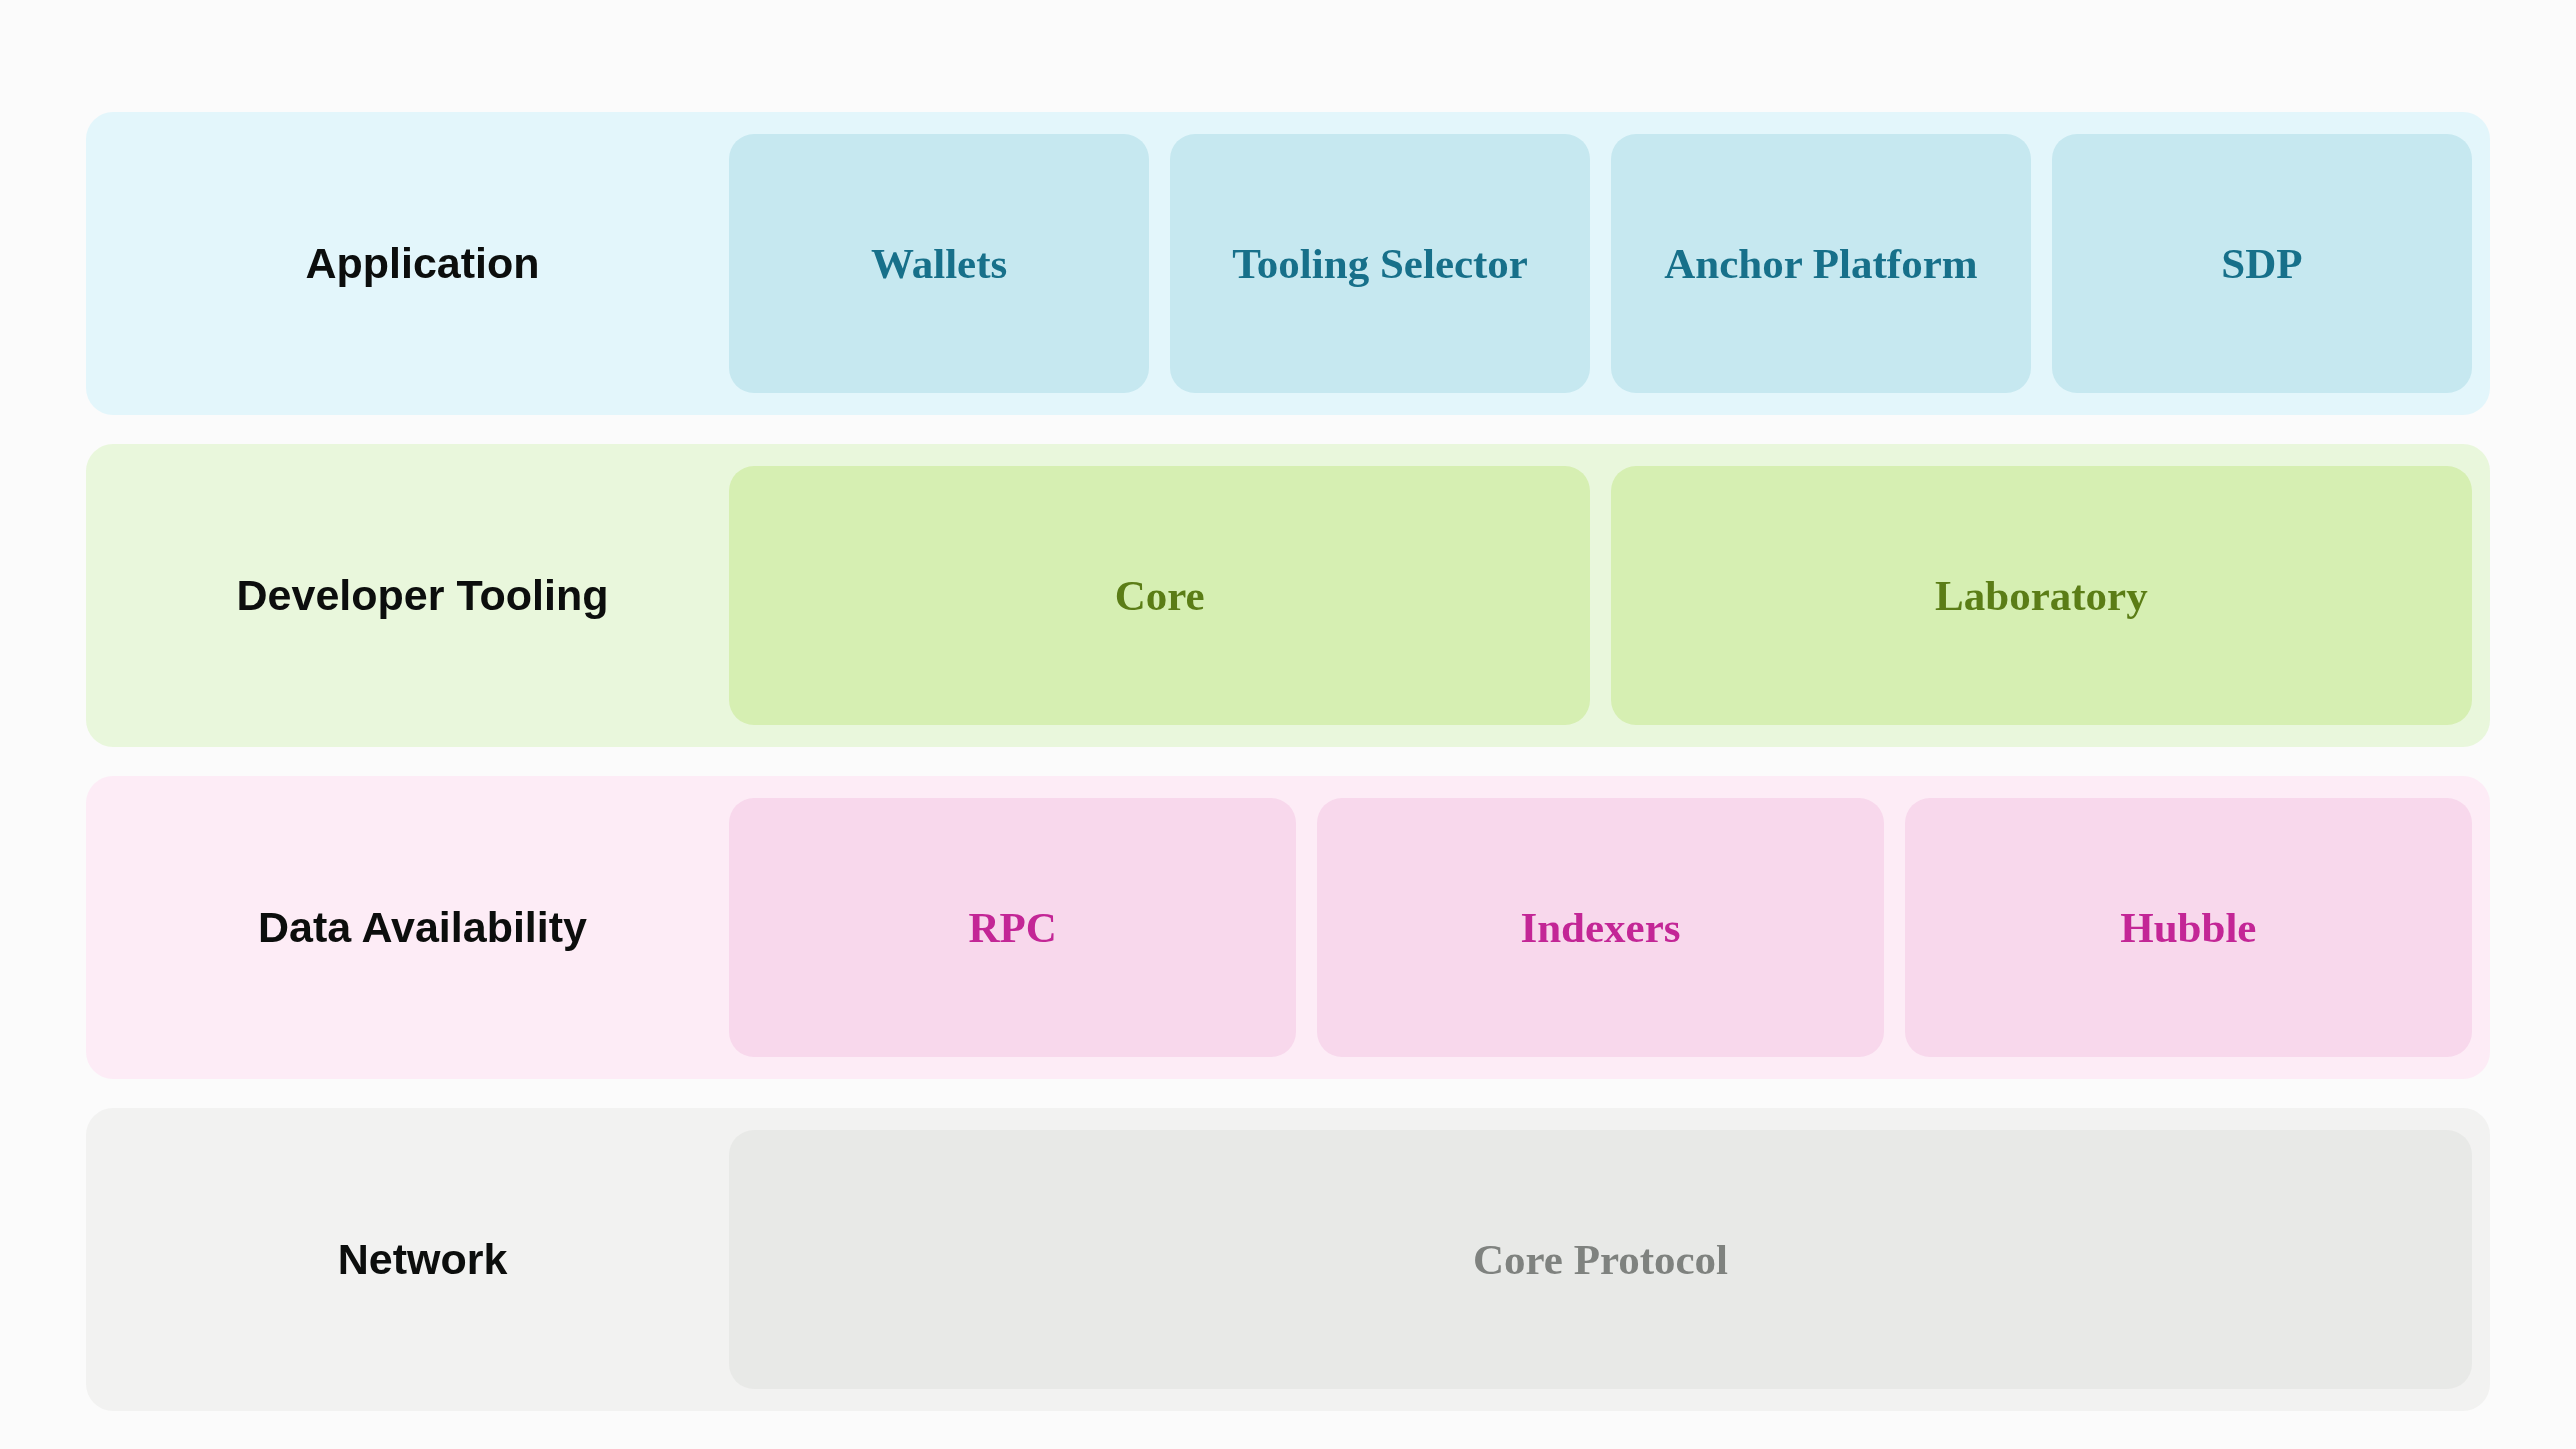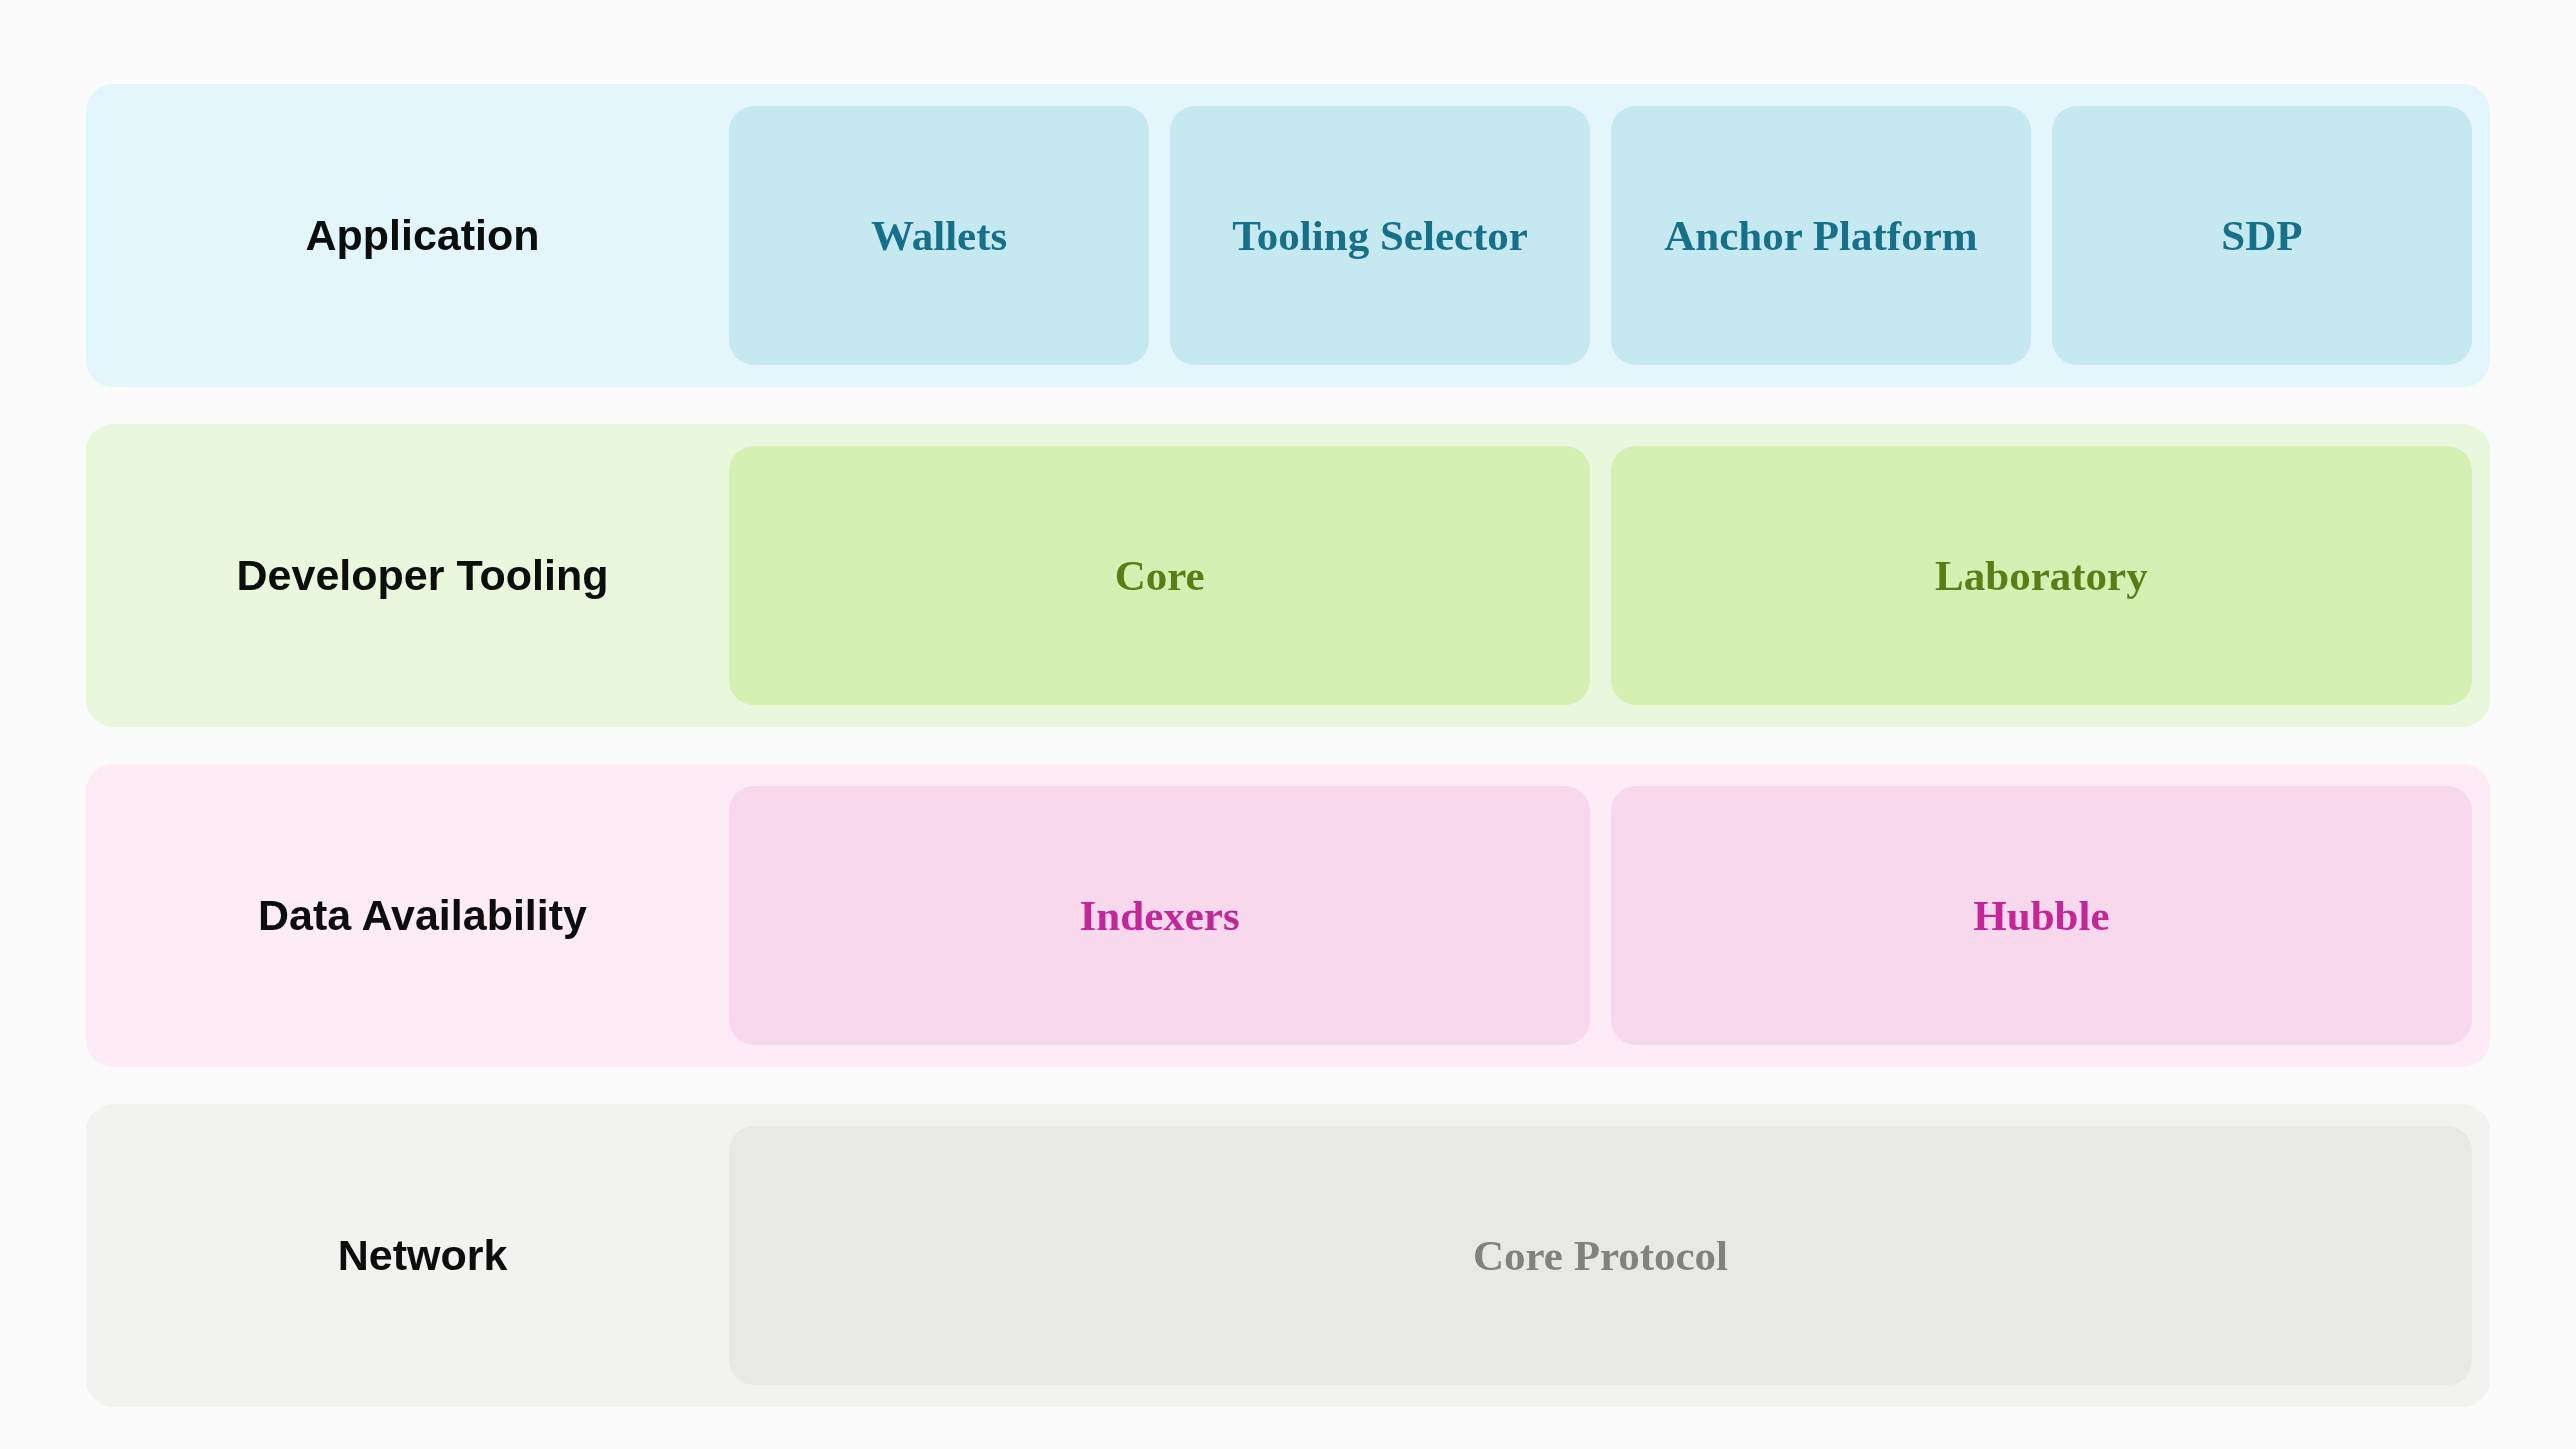--- a/index.html
+++ b/index.html
@@ -10,24 +10,24 @@
     width: 2576px;
     height: 1449px;
     overflow: hidden;
     background: #fbfbfb;
     font-family: "Liberation Sans", "DejaVu Sans", sans-serif;
   }
   .stack {
     box-sizing: border-box;
     width: 2576px;
     height: 1449px;
-    padding: 84px 86px 85px 86px;
+    padding: 112px 86px 85px 86px;
     display: flex;
     flex-direction: column;
-    gap: 37px;
+    gap: 29px;
   }
   .layer-row {
     height: 303px;
     flex: 0 0 303px;
     border-radius: 27px;
     background: var(--band);
     display: flex;
     align-items: stretch;
   }
   .row-label {
@@ -83,20 +83,21 @@
     <div class="row-label">Developer Tooling</div>
     <div class="row-boxes">
       <div class="box" style="--band: #e9f7dc; --box: #d6efb2; --text: #5b7d16;">Core</div>
       <div class="box" style="--band: #e9f7dc; --box: #d6efb2; --text: #5b7d16;">Laboratory</div>
     </div>
   </section>
 
   <section class="layer-row" style="--band: #fdecf6; --box: #f8d8ec; --text: #c32696;">
     <div class="row-label">Data Availability</div>
     <div class="row-boxes">
+      <div class="box" style="--band: #fdecf6; --box: #f8d8ec; --text: #c32696;">RPC</div>
       <div class="box" style="--band: #fdecf6; --box: #f8d8ec; --text: #c32696;">Indexers</div>
       <div class="box" style="--band: #fdecf6; --box: #f8d8ec; --text: #c32696;">Hubble</div>
     </div>
   </section>
 
   <section class="layer-row" style="--band: #f2f2f1; --box: #e8e9e7; --text: #7f827f;">
     <div class="row-label">Network</div>
     <div class="row-boxes">
       <div class="box" style="--band: #f2f2f1; --box: #e8e9e7; --text: #7f827f;">Core Protocol</div>
     </div>

